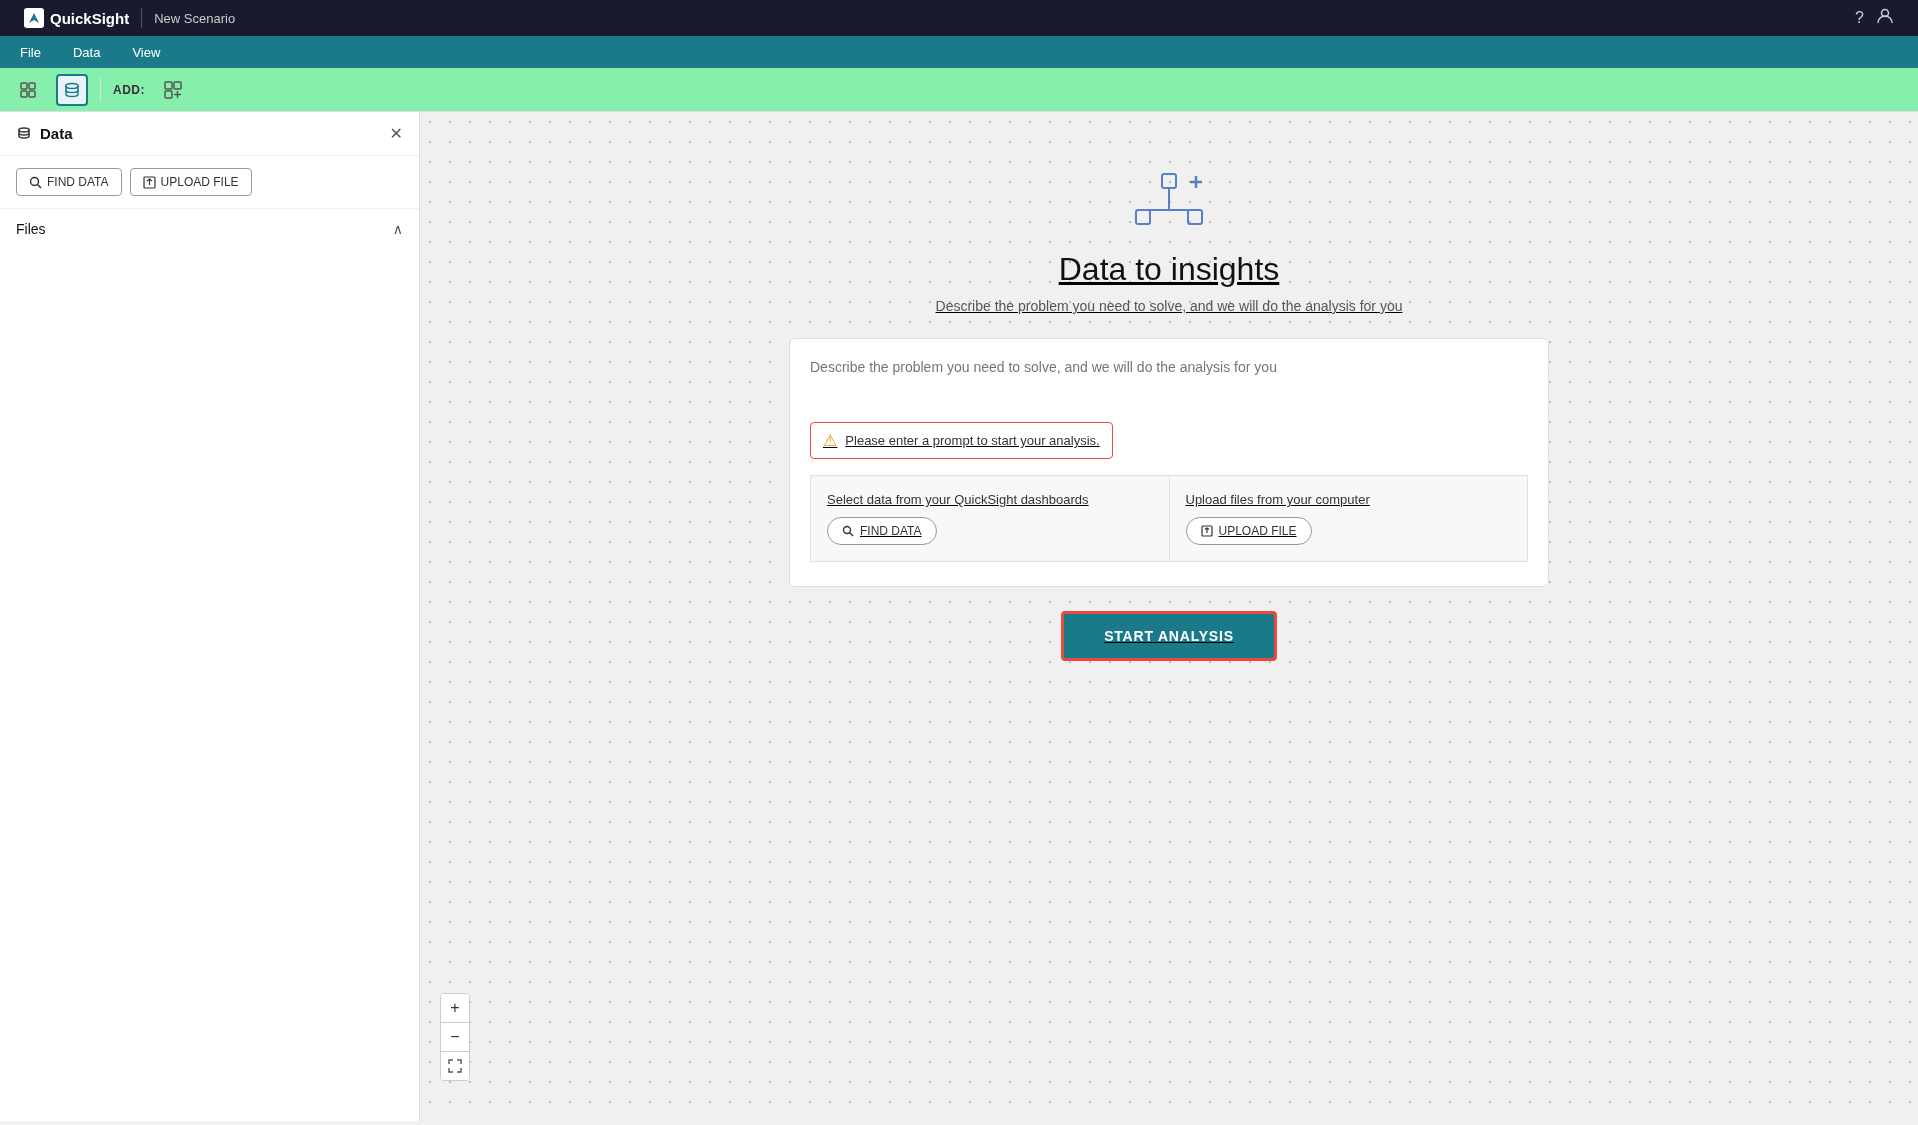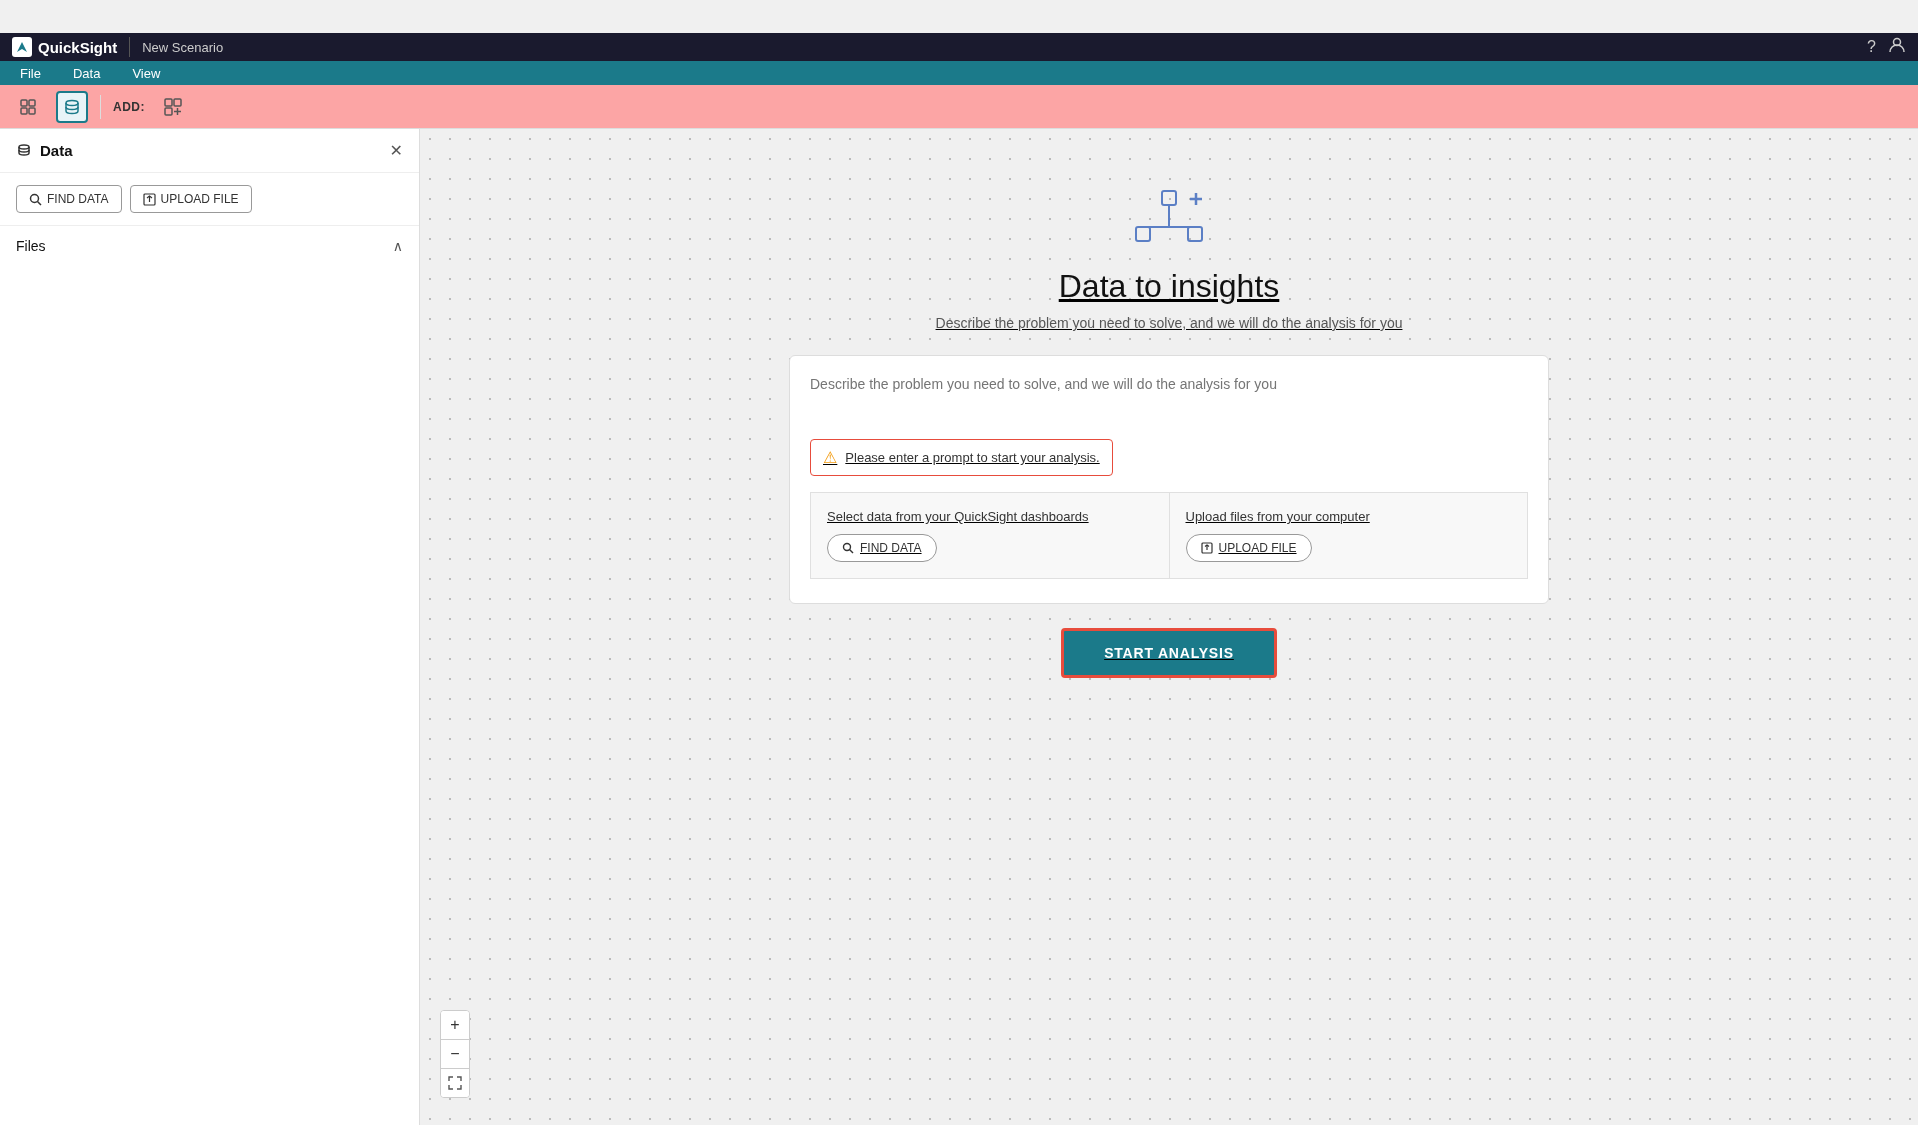--- a/index.html
+++ b/index.html
@@ -1,26 +1,25 @@
 <!DOCTYPE html>
 <html><head>
   <meta charset="utf-8">
   <style>
     * { box-sizing: border-box; margin: 0; padding: 0; }
     body { font-family: "Amazon Ember", "Helvetica Neue", Arial, sans-serif; font-size: 14px; background: #f0f0f0; height: 1125px; overflow: hidden; }
 
     
     .topbar {
       background: #1a1a2e;
-      height: 28px;
-      display: flex;
-      align-items: center;
-      padding: 0 12px;
+      height: 36px;
+      display: flex;
+      align-items: center;
+      padding: 0 24px;
       gap: 12px;
-      margin-top: 33px;
     }
     .topbar-logo {
       display: flex;
       align-items: center;
       gap: 6px;
       color: #fff;
       font-size: 15px;
       font-weight: 600;
     }
     .topbar-logo-icon {
@@ -44,36 +43,36 @@
     .topbar-spacer { flex: 1; }
     .topbar-icon {
       color: #ccc;
       font-size: 16px;
       cursor: pointer;
     }
 
     
     .menubar {
       background: #1b7a8a;
-      height: 24px;
+      height: 32px;
       display: flex;
       align-items: center;
       padding: 0 14px;
       gap: 20px;
     }
     .menubar-item {
       color: #fff;
       font-size: 13px;
       cursor: pointer;
       padding: 4px 6px;
     }
 
     
     .toolbar {
-      background: #fca5a5;
+      background: #86efac;
       height: 44px;
       display: flex;
       align-items: center;
       padding: 0 12px;
       gap: 12px;
       border-bottom: 1px solid #ddd;
     }
     .toolbar-btn {
       width: 32px;
       height: 32px;

